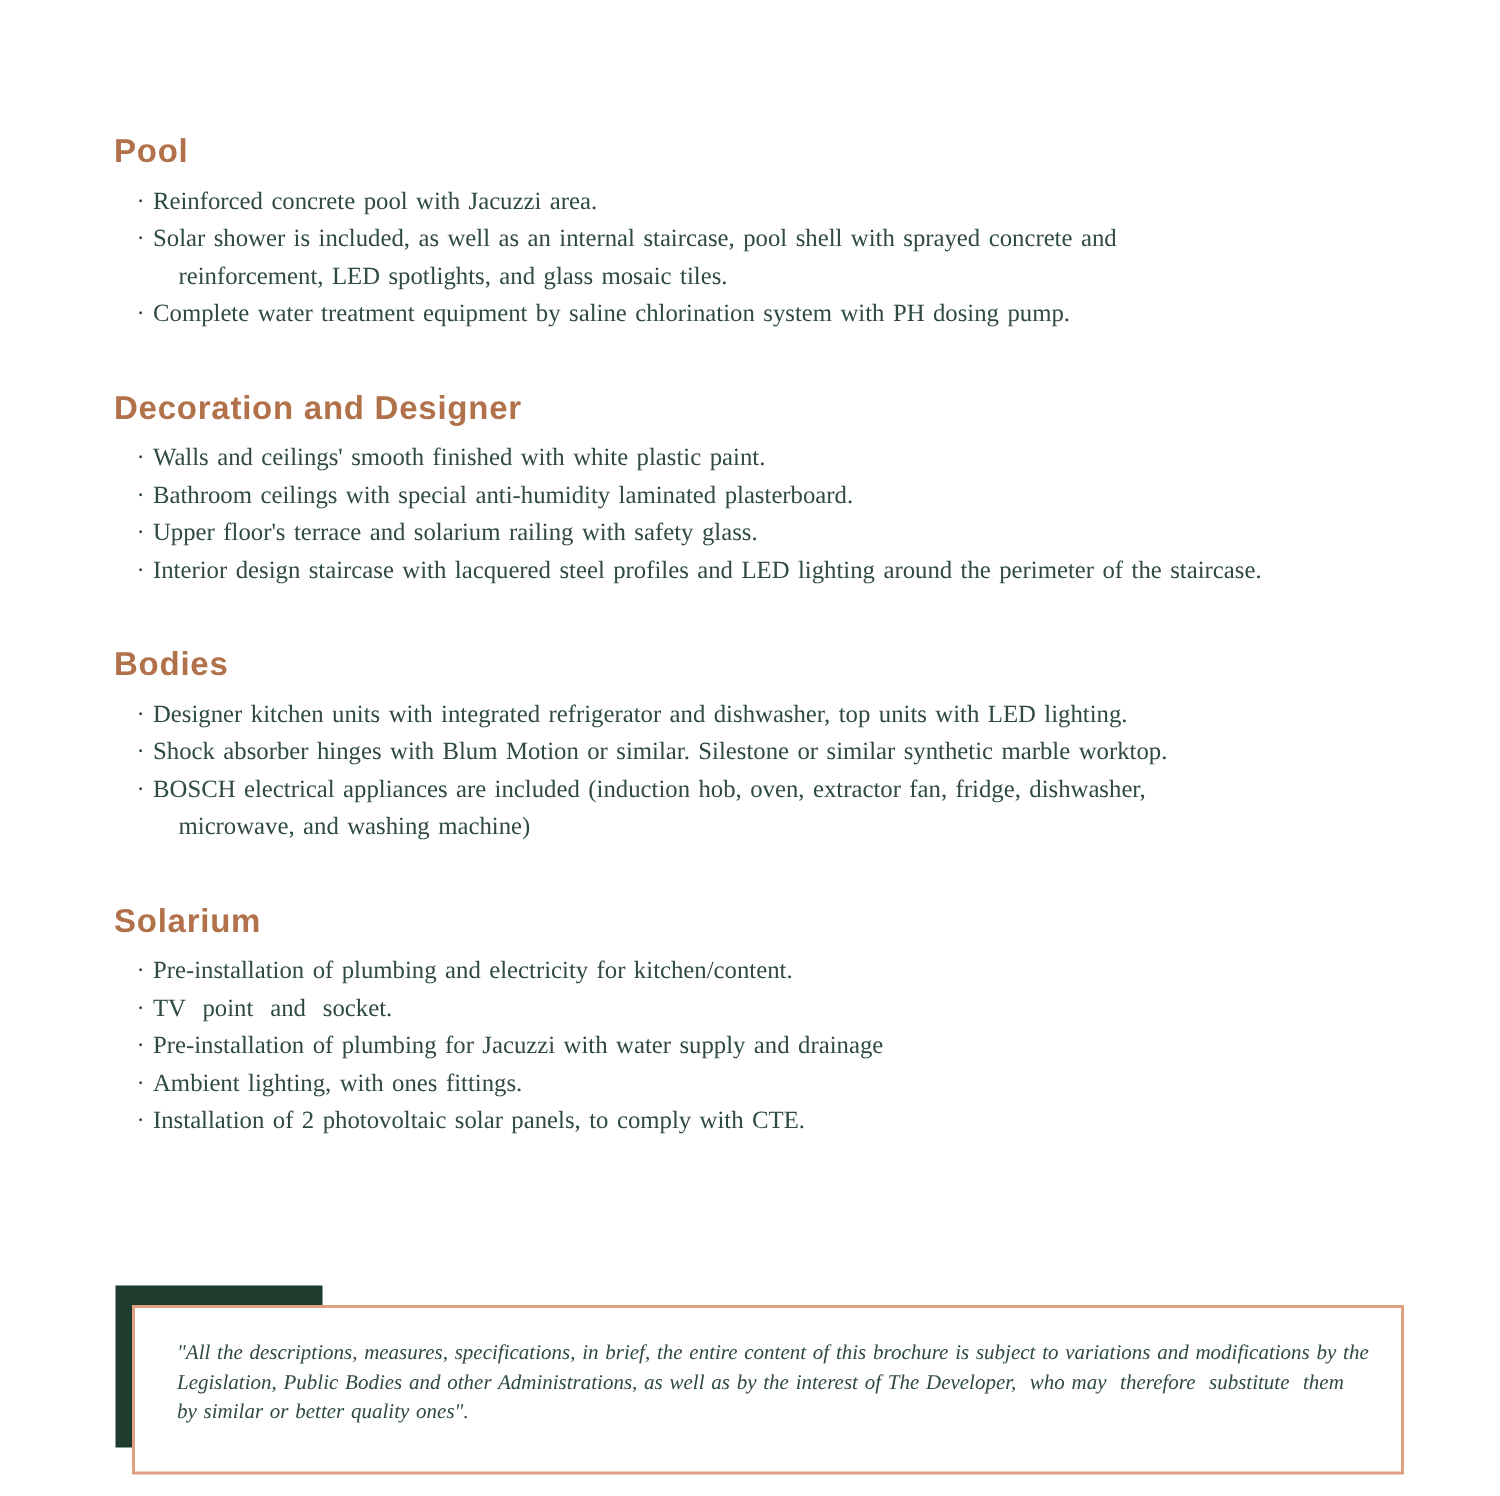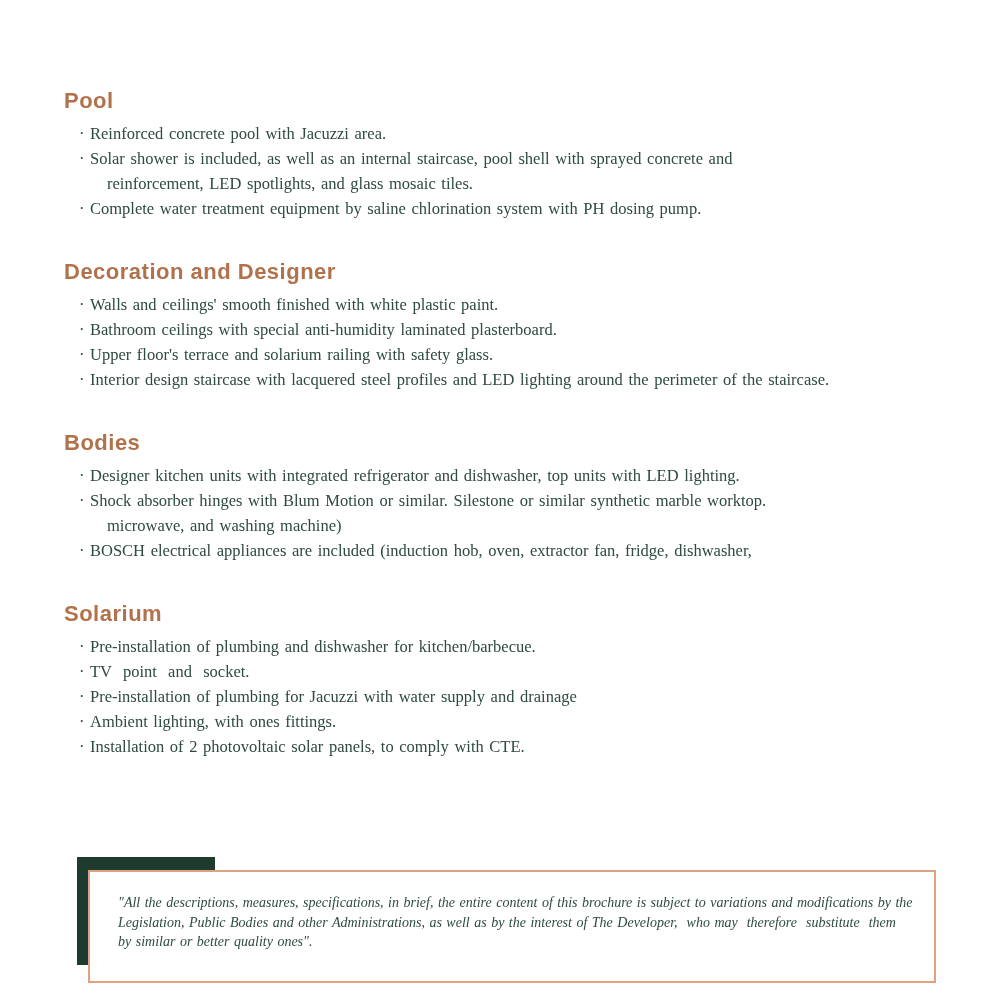--- a/index.html
+++ b/index.html
@@ -11,21 +11,21 @@
   }
   *{box-sizing:border-box;}
   html,body{margin:0;padding:0;}
   body{
     width:1000px;height:997px;position:relative;
     background:var(--page-bg);
     font-family:"Liberation Serif", serif;
     overflow:hidden;
   }
   .content{
-    position:absolute;left:64px;top:88px;width:890px;
+    position:absolute;left:76px;top:88px;width:890px;
   }
   .section + .section{margin-top:38px;}
   .section-title{
     font-family:"Liberation Sans", sans-serif;
     font-weight:bold;
     font-size:22px;
     line-height:26px;
     letter-spacing:0.5px;
     color:var(--heading);
     margin:0 0 7px 0;
@@ -90,28 +90,28 @@
           <div class="b-line"><span class="dot">·</span><span>Bathroom ceilings with special anti-humidity laminated plasterboard.</span></div>
           <div class="b-line"><span class="dot">·</span><span>Upper floor's terrace and solarium railing with safety glass.</span></div>
           <div class="b-line"><span class="dot">·</span><span>Interior design staircase with lacquered steel profiles and LED lighting around the perimeter of the staircase.</span></div>
         </div>
       </section>
       <section class="section">
         <h2 class="section-title">Bodies</h2>
         <div class="bullets">
           <div class="b-line"><span class="dot">·</span><span>Designer kitchen units with integrated refrigerator and dishwasher, top units with LED lighting.</span></div>
           <div class="b-line"><span class="dot">·</span><span>Shock absorber hinges with Blum Motion or similar. Silestone or similar synthetic marble worktop.</span></div>
+          <div class="b-line"><span class="dot">·</span><span>BOSCH electrical appliances are included (induction hob, oven, extractor fan, fridge, dishwasher,</span></div>
           <div class="b-line cont"><span>microwave, and washing machine)</span></div>
-          <div class="b-line"><span class="dot">·</span><span>BOSCH electrical appliances are included (induction hob, oven, extractor fan, fridge, dishwasher,</span></div>
         </div>
       </section>
       <section class="section">
         <h2 class="section-title">Solarium</h2>
         <div class="bullets">
-          <div class="b-line"><span class="dot">·</span><span>Pre-installation of plumbing and dishwasher for kitchen/barbecue.</span></div>
+          <div class="b-line"><span class="dot">·</span><span>Pre-installation of plumbing and electricity for kitchen/content.</span></div>
           <div class="b-line"><span class="dot">·</span><span>TV  point  and  socket.</span></div>
           <div class="b-line"><span class="dot">·</span><span>Pre-installation of plumbing for Jacuzzi with water supply and drainage</span></div>
           <div class="b-line"><span class="dot">·</span><span>Ambient lighting, with ones fittings.</span></div>
           <div class="b-line"><span class="dot">·</span><span>Installation of 2 photovoltaic solar panels, to comply with CTE.</span></div>
         </div>
       </section>
     </div>
 </main>
 
 <div class="accent-rect"></div>

